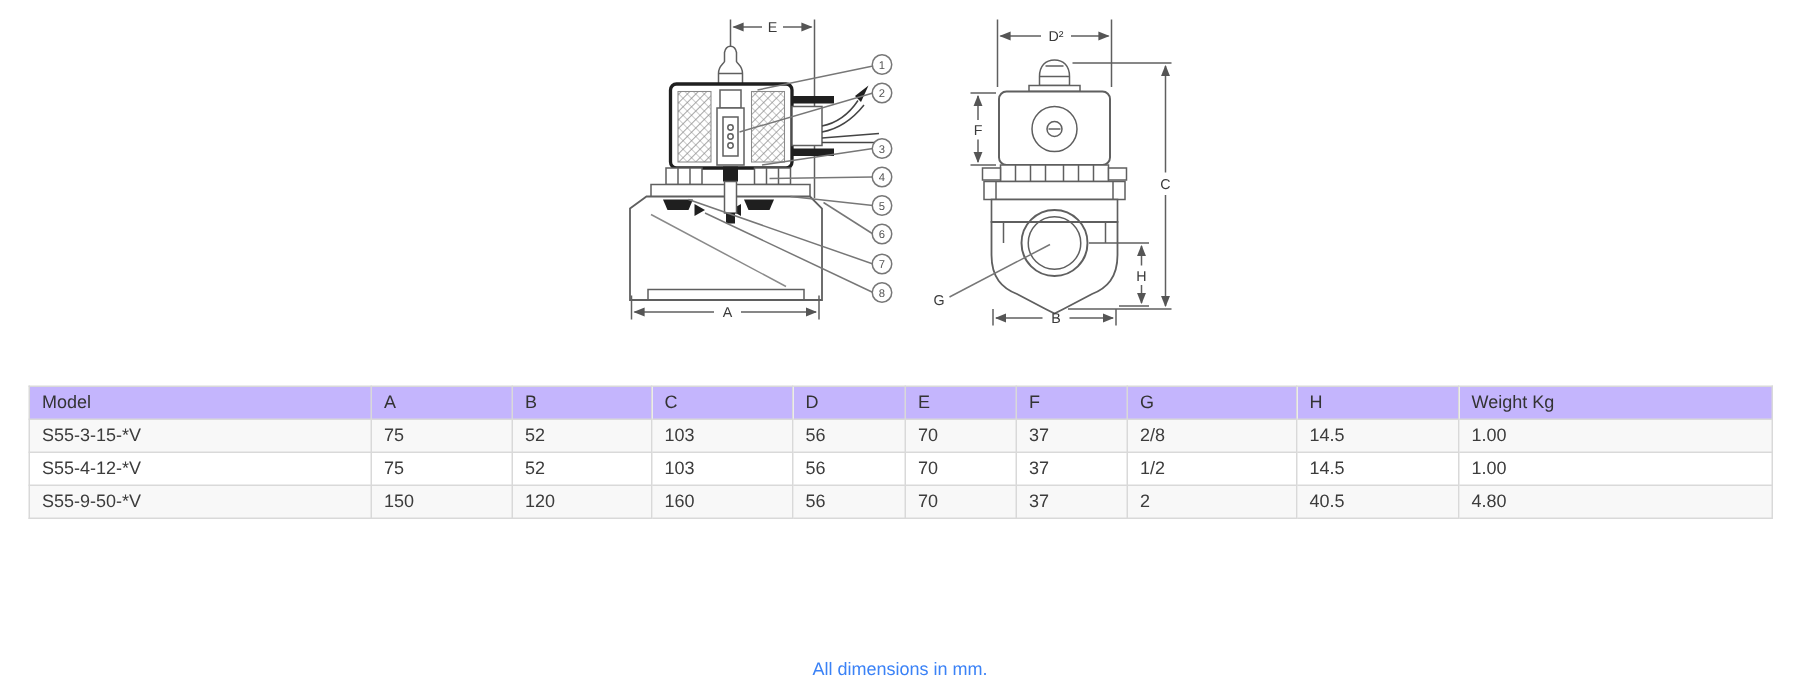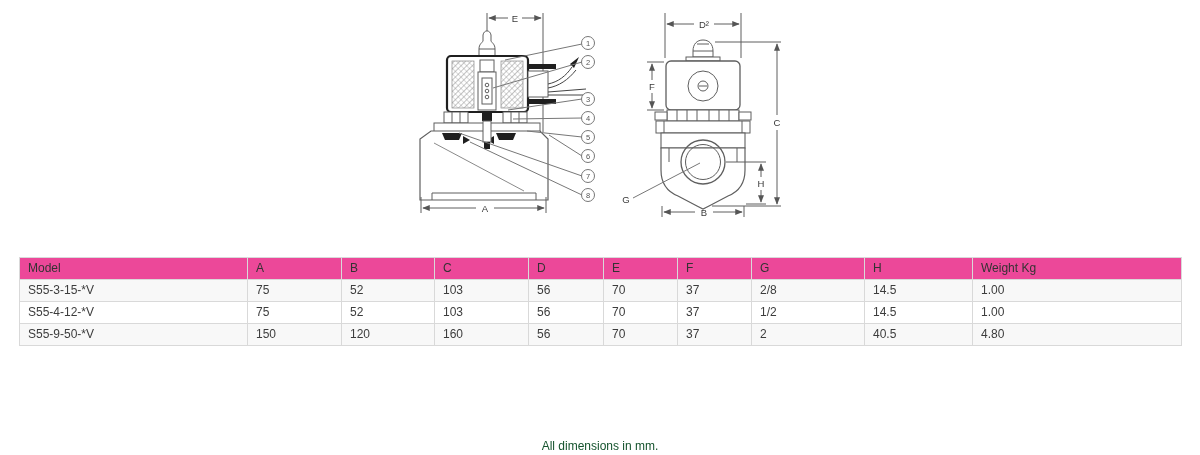--- a/index.html
+++ b/index.html
@@ -14,27 +14,27 @@
 
   #spec-table {
     position:absolute; top:257px; left:19px; width:1162px;
     border-collapse:collapse; table-layout:fixed;
     font-size:12px; color:#3c3c3c;
   }
   #spec-table th, #spec-table td {
     border:1px solid #d9d9d9; padding:4px 8px; text-align:left;
     font-weight:400; height:13px; line-height:13px; overflow:hidden; white-space:nowrap;
   }
-  #spec-table thead th { background:#ec4899; color:#333; }
+  #spec-table thead th { background:#c4b5fd; color:#333; }
   #spec-table tbody tr:nth-child(odd) td { background:#f8f8f8; }
   #spec-table tbody tr:nth-child(even) td { background:#ffffff; }
 
   #footer-note {
     position:absolute; top:439px; left:0; width:1200px;
-    text-align:center; font-size:12px; color:#14532d;
+    text-align:center; font-size:12px; color:#3b82f6;
   }
 </style>
 </head>
 <body>
 
 <div id="page">
 
   <svg id="drawing" width="1200" height="250" viewBox="0 0 1200 250">
     <defs>
       <marker id="arr" viewBox="0 0 10 10" refX="9" refY="5" markerWidth="7.5" markerHeight="7.5" orient="auto-start-reverse">

